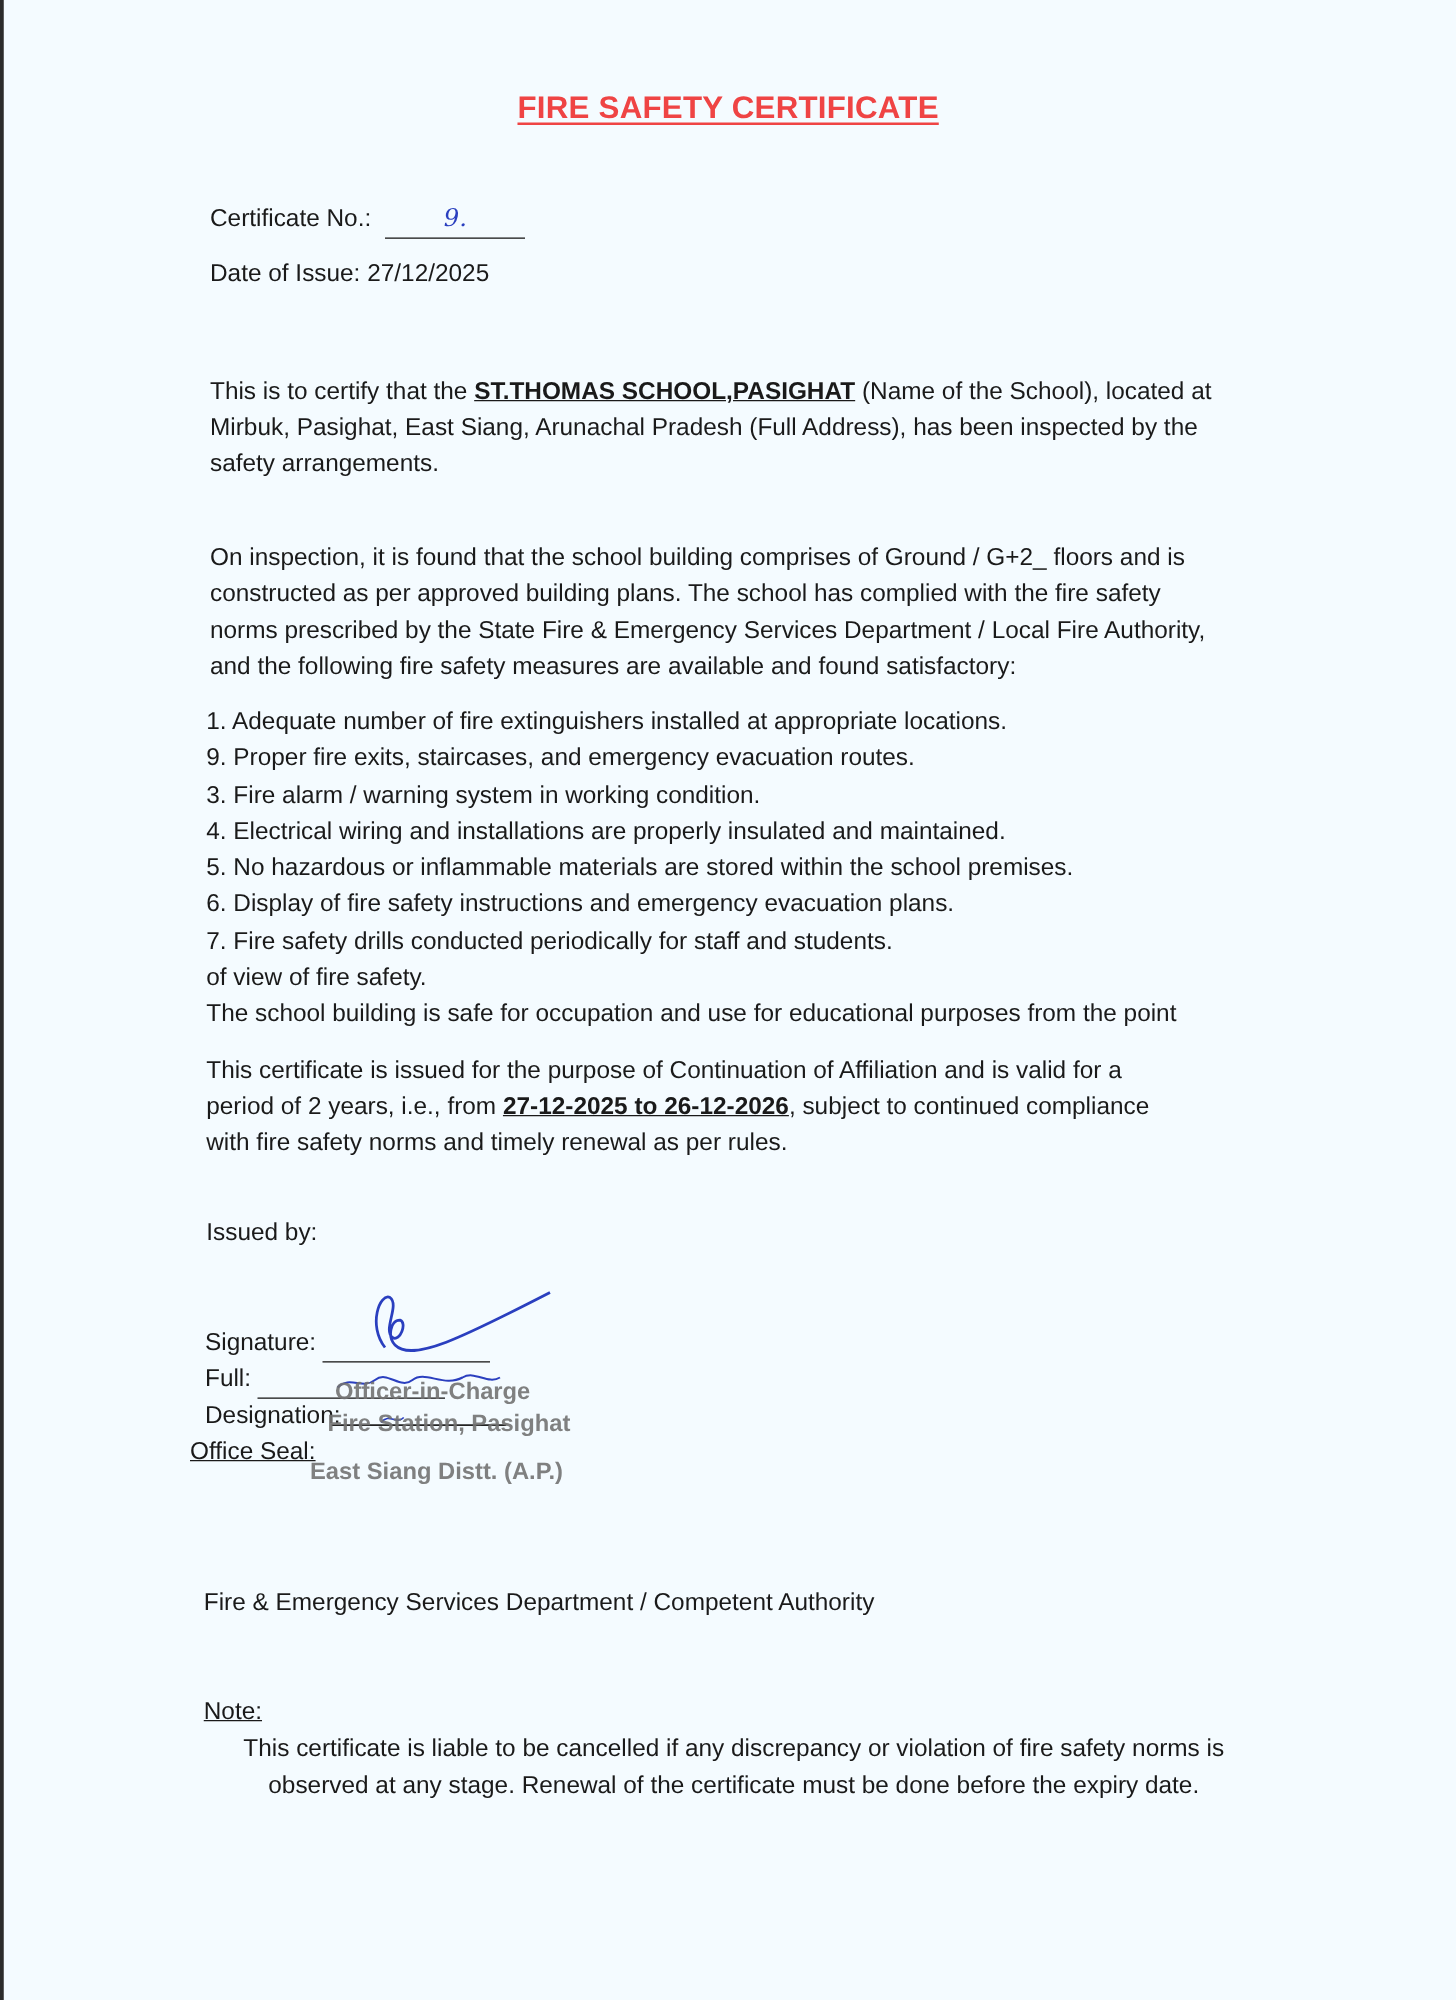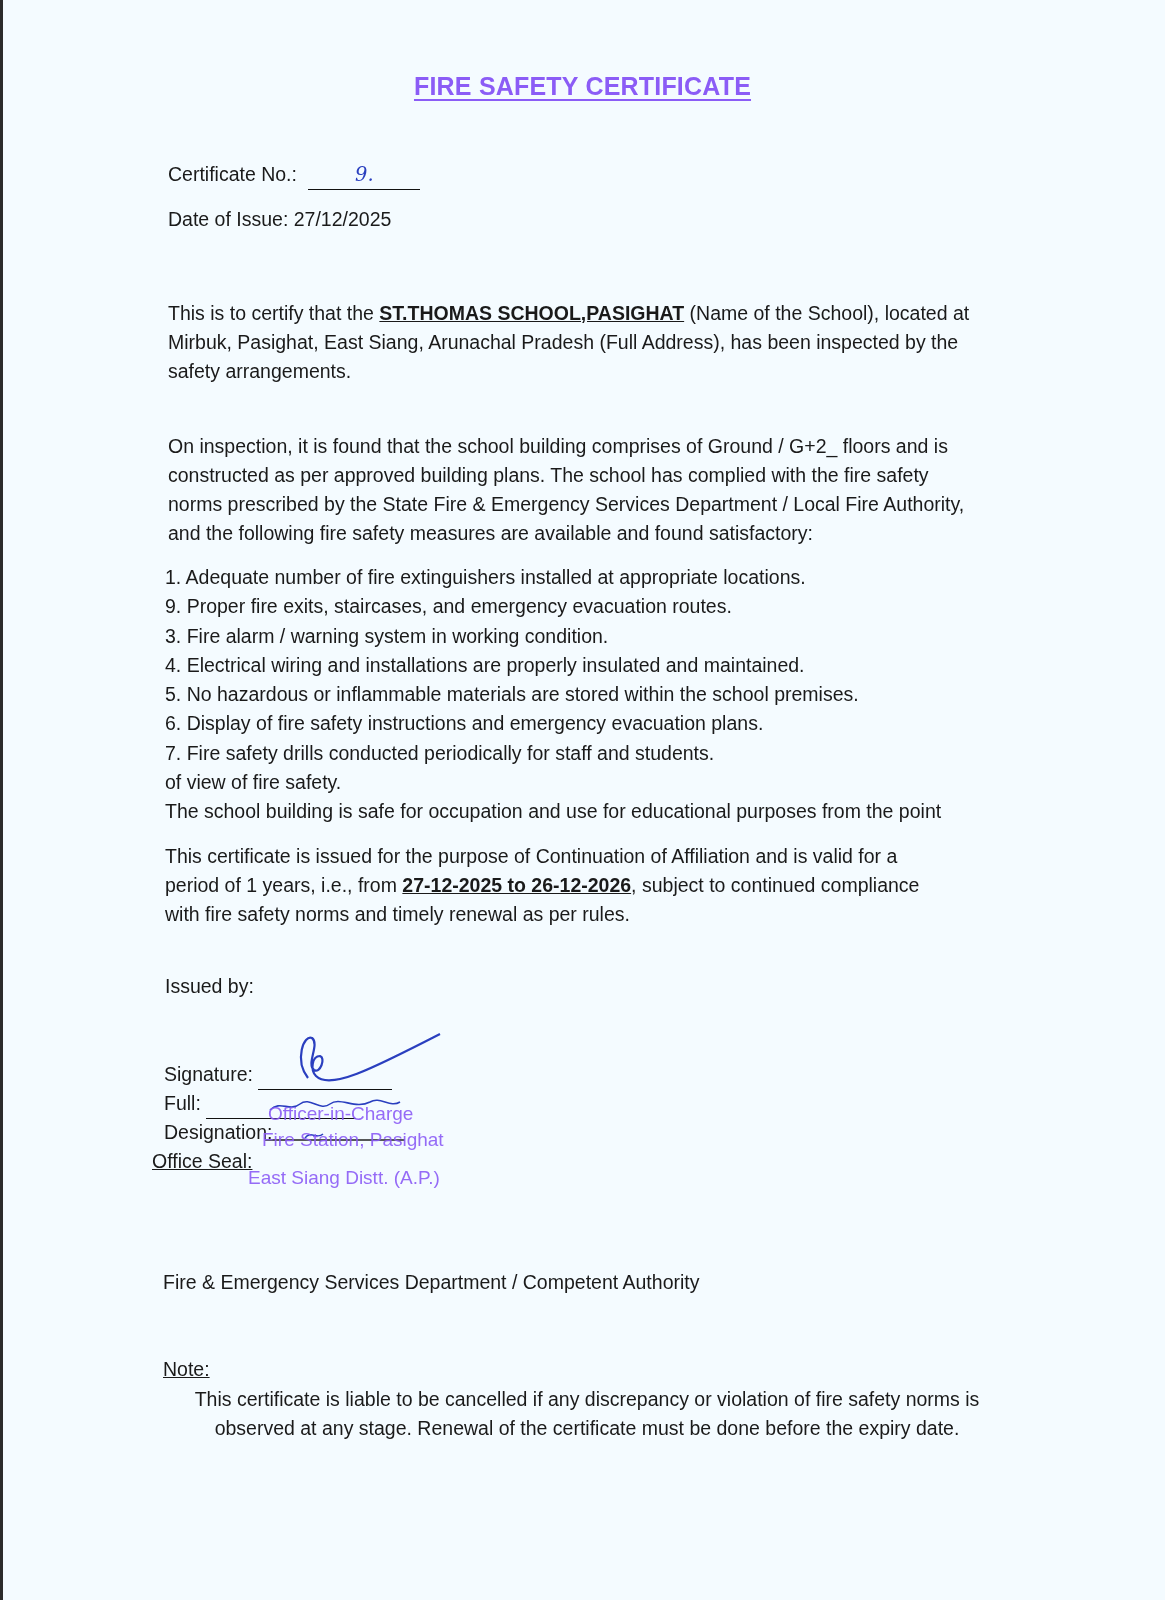--- a/index.html
+++ b/index.html
@@ -8,30 +8,30 @@
     background: #f4fbff;
     font-family: "Liberation Sans", "DejaVu Sans", sans-serif;
     color: #1a1a1a;
     position: relative;
   }
   .edge-left { position: absolute; left: 0; top: 0; width: 3px; height: 1600px; background: #2b2b2b; }
   .page { position: absolute; left: 0; top: 0; width: 1165px; height: 1600px; }
   .title {
     position: absolute; left: 0; width: 1165px; top: 72px; text-align: center;
     font-weight: bold; font-size: 25px; text-decoration: underline;
-    text-underline-offset: 4px; letter-spacing: 0.2px; color: #8b5cf6;
+    text-underline-offset: 4px; letter-spacing: 0.2px; color: #ef4444;
   }
   .t { position: absolute; left: 168px; font-size: 19.5px; line-height: 29px; white-space: nowrap; }
   .blank { display: inline-block; border-bottom: 1.5px solid #111; vertical-align: baseline; position: relative; }
   .hand { color: #2a3fbf; font-family: "DejaVu Serif", serif; font-style: italic; }
   .b { font-weight: bold; text-decoration: underline; }
   sup { font-size: 11px; line-height: 0; }
   .para { position: absolute; left: 168px; width: 850px; font-size: 19.5px; line-height: 29px; }
   .list { position: absolute; left: 165px; width: 850px; font-size: 19.5px; line-height: 29.3px; margin: 0; padding: 0; list-style: none; }
-  .stamp { position: absolute; color: #8b5cf6; font-weight: normal; font-size: 19px; white-space: nowrap; opacity: 0.9; }
+  .stamp { position: absolute; color: #737373; font-weight: bold; font-size: 19px; white-space: nowrap; opacity: 0.9; }
   .sig { position: absolute; }
 </style>
 </head>
 <body>
 
 <div class="edge-left"></div>
 
 <div class="page">
 
   <div class="title">FIRE SAFETY CERTIFICATE</div>
@@ -68,21 +68,21 @@
     <li>4. Electrical wiring and installations are properly insulated and maintained.</li>
     <li>5. No hazardous or inflammable materials are stored within the school premises.</li>
     <li>6. Display of fire safety instructions and emergency evacuation plans.</li>
     <li>7. Fire safety drills conducted periodically for staff and students.</li>
     <li>of view of fire safety.</li>
     <li>The school building is safe for occupation and use for educational purposes from the point</li>
   </ul>
 
   <div class="para" style="top:842px; left:165px;">
     <div>This certificate is issued for the purpose of Continuation of Affiliation and is valid for a</div>
-    <div><span>period of 1 years, i.e., from </span><span class="b">27-12-2025 to 26-12-2026</span><span>, subject to continued compliance</span></div>
+    <div><span>period of 2 years, i.e., from </span><span class="b">27-12-2025 to 26-12-2026</span><span>, subject to continued compliance</span></div>
     <div>with fire safety norms and timely renewal as per rules.</div>
   </div>
 
   <div class="t" style="top:972px; left:165px;">Issued by:</div>
 
   <div class="t" style="top:1060px; left:164px;">
     <span>Signature:</span>
     <span class="blank" style="width:134px;">&nbsp;</span>
   </div>
   <div class="t" style="top:1089px; left:164px;">

